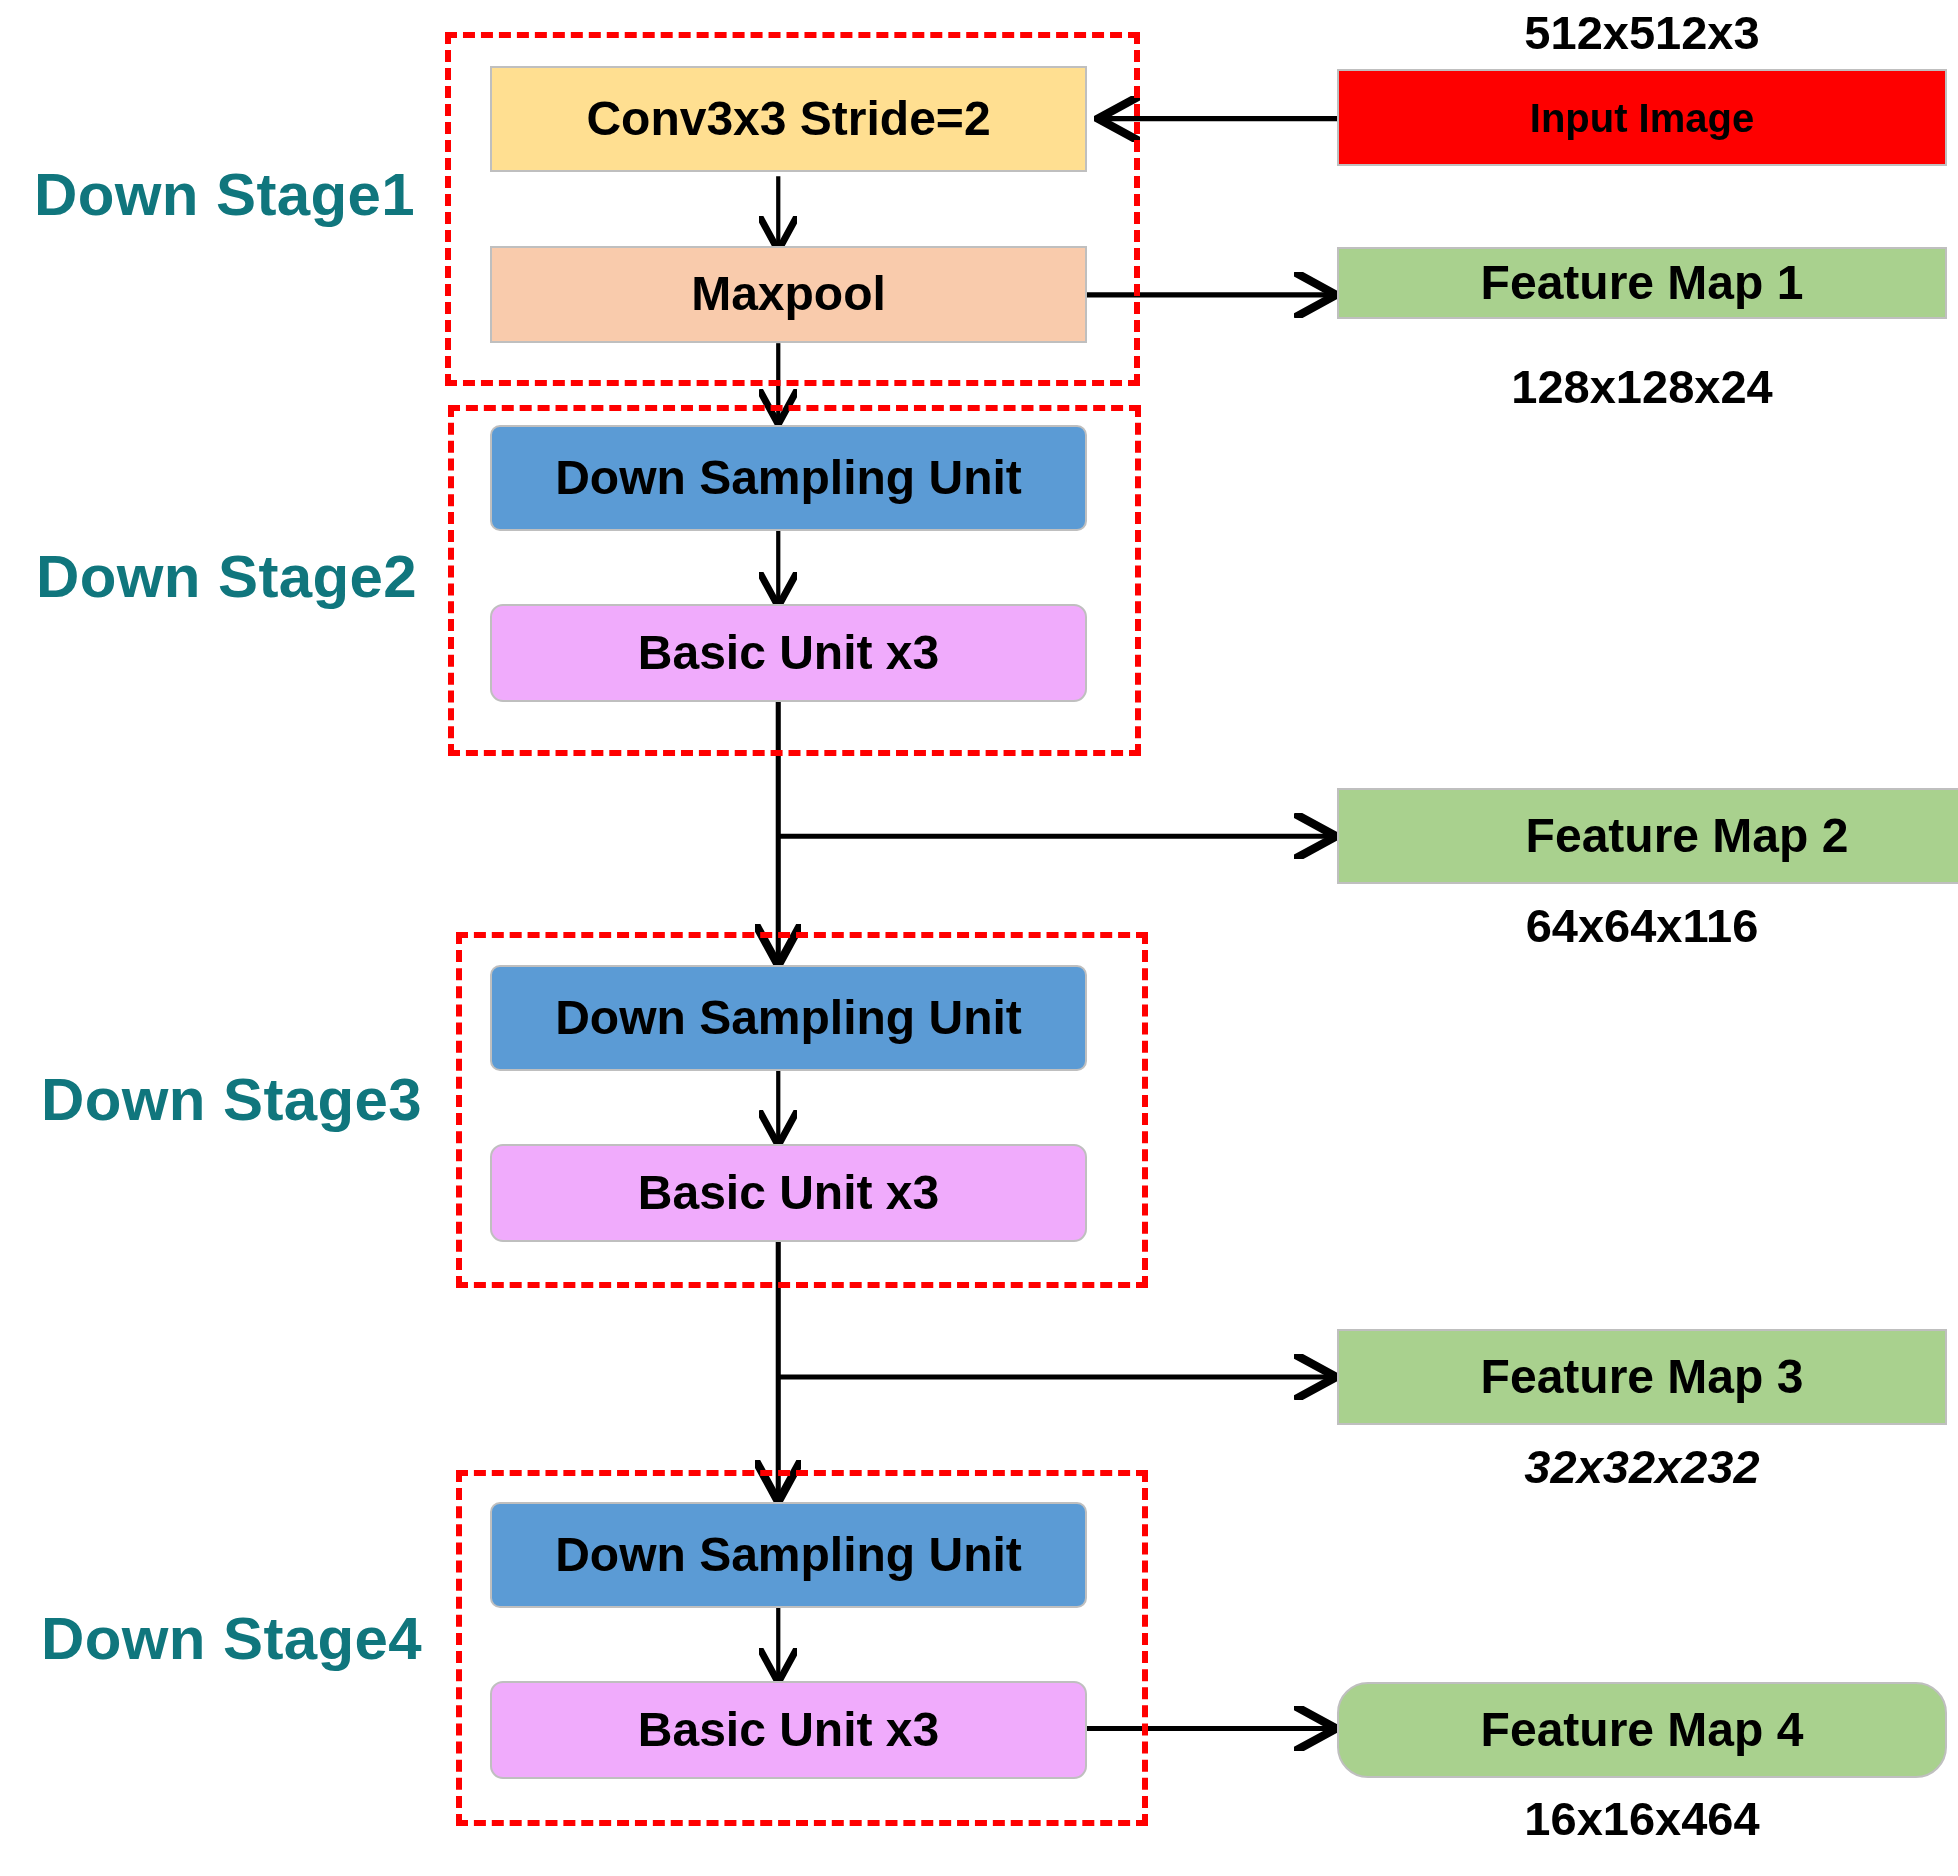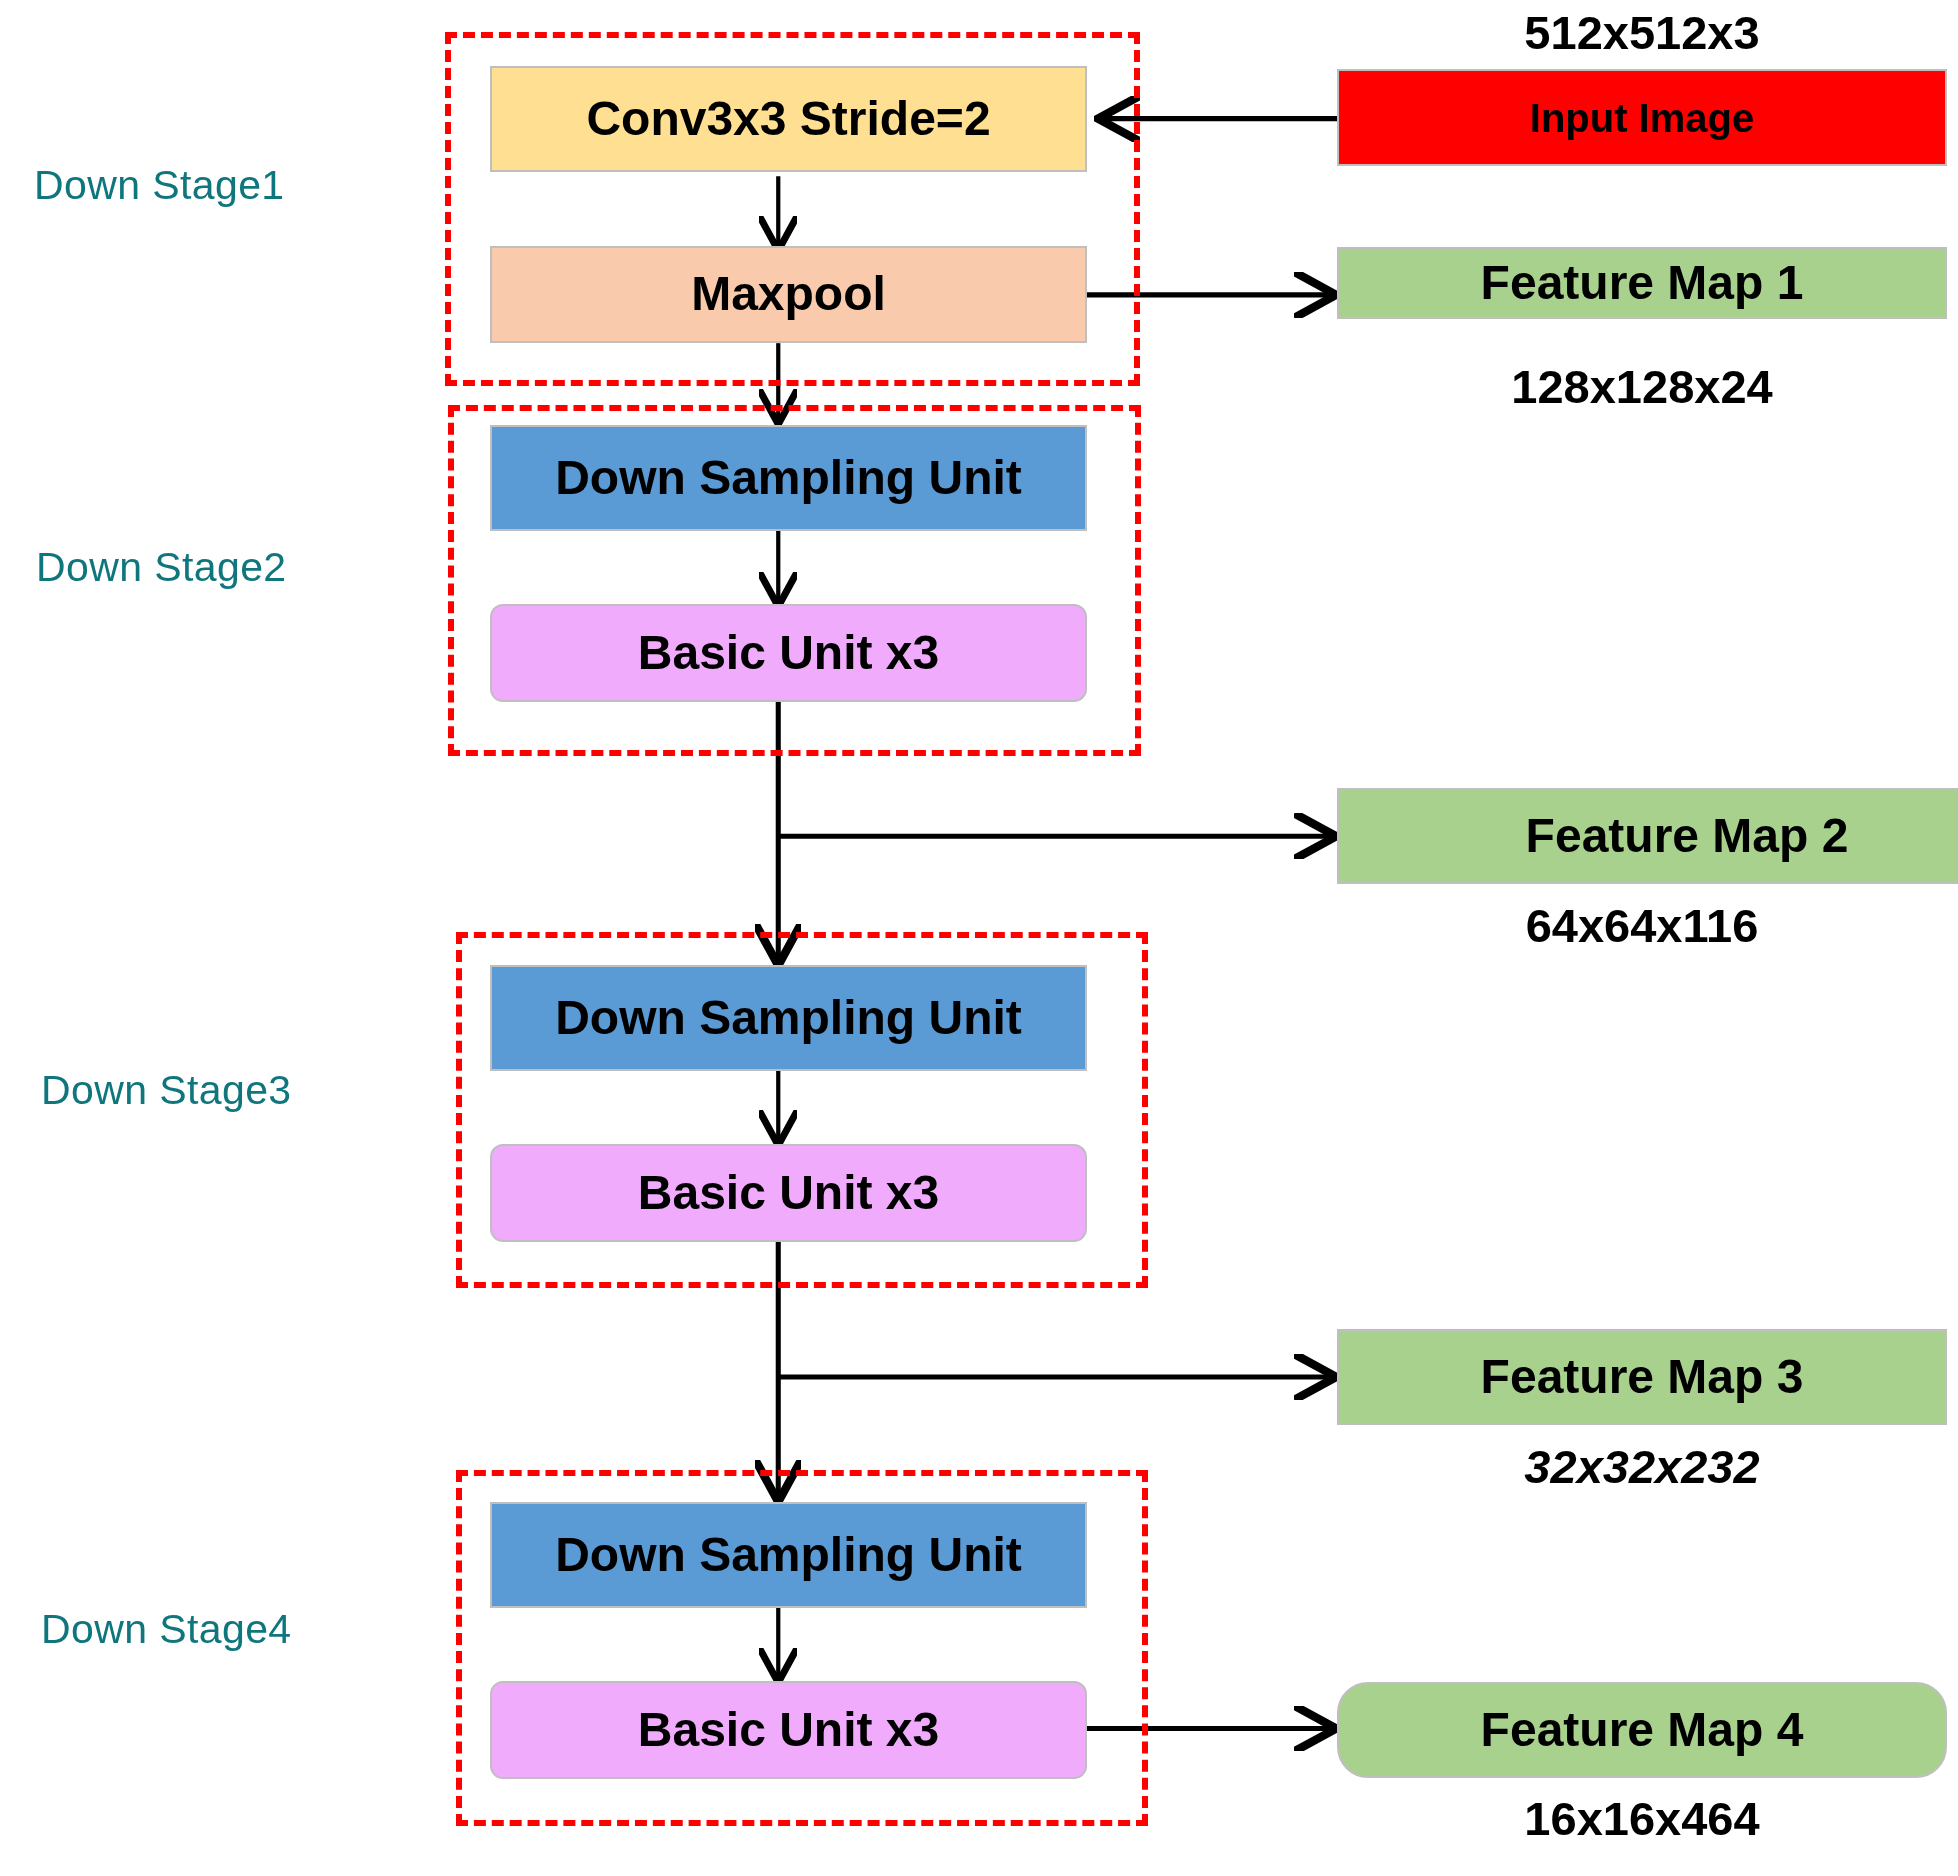--- a/index.html
+++ b/index.html
@@ -21,43 +21,43 @@
   .stage-frame {
     position: absolute;
     border: 6px dashed #ff0000;
     box-sizing: border-box;
     background: transparent;
   }
   
   .stage-label {
     position: absolute;
     color: #10767d;
-    font-size: 41px;
-    font-weight: 400;
+    font-size: 60px;
+    font-weight: 700;
     letter-spacing: 0.4px;
     white-space: nowrap;
     line-height: 1;
   }
   
   .block {
     position: absolute;
     box-sizing: border-box;
     border: 2.5px solid #bfbfbf;
     display: flex;
     align-items: center;
     justify-content: center;
     font-weight: bold;
     color: #000000;
     text-align: center;
     line-height: 1.05;
     white-space: nowrap;
   }
   .block.conv   { background: #ffdf91; }
   .block.pool   { background: #f9cbac; }
-  .block.dsu    { background: #5b9bd5; }
+  .block.dsu    { background: #5b9bd5; border-radius: 10px; }
   .block.basic  { background: #f0abfc; border-radius: 13px; }
   .block.input  { background: #fe0000; }
   .block.fmap   { background: #a9d18e; }
 
   
   .dim-label {
     position: absolute;
     color: #000000;
     font-weight: bold;
     text-align: center;

